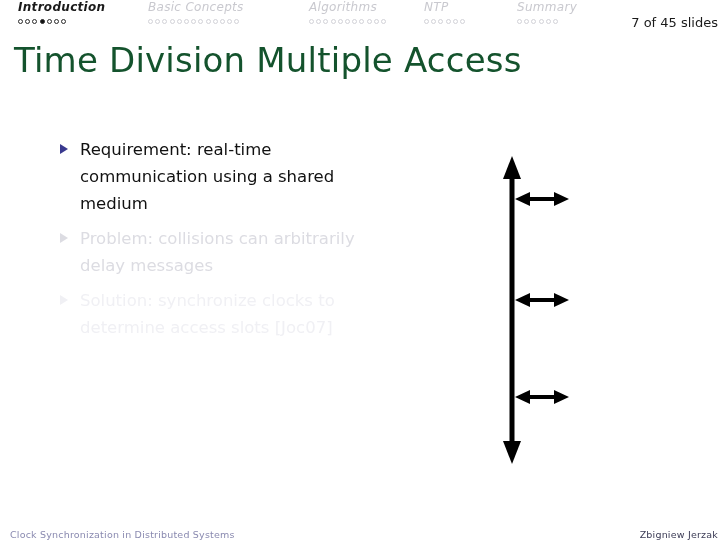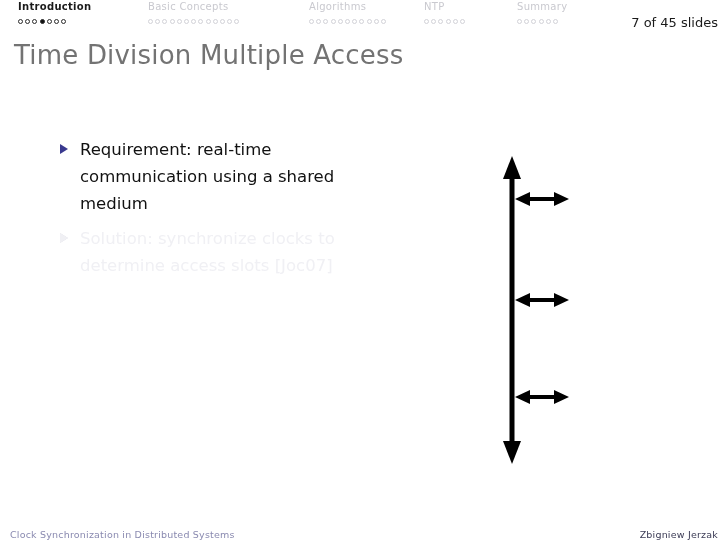--- a/index.html
+++ b/index.html
@@ -22,25 +22,26 @@
     left: 0;
     top: 0;
     width: 728px;
     height: 30px;
   }
   .nav-section {
     position: absolute;
     top: 1px;
   }
   .nav-label {
-    font-size: 10px;
+    font-size: 12px;
     letter-spacing: 0.3px;
     white-space: nowrap;
     line-height: 12px;
     color: #c9c9cf;
+    font-style: italic;
   }
   .nav-section.active .nav-label {
     color: #1a1a1a;
     font-weight: bold;
   }
   .nav-dots {
     margin-top: 2px;
     height: 12px;
     display: flex;
     align-items: center;
@@ -69,22 +70,22 @@
     color: #1a1a1a;
     line-height: 12px;
     white-space: nowrap;
   }
 
   
   .slide-title {
     position: absolute;
     left: 14px;
     top: 40px;
-    font-size: 26px;
-    color: #737373;
+    font-size: 34px;
+    color: #14532d;
     letter-spacing: 0.2px;
     white-space: nowrap;
   }
 
   
   .content {
     position: absolute;
     left: 58px;
     top: 136px;
     width: 400px;
@@ -236,20 +237,21 @@
 
 <div class="slide-title">Time Division Multiple Access</div>
 
 <div class="content">
   <div class="bullet">
     <span class="tri"></span>
     <span>Requirement: real-time communication using a shared medium</span>
   </div>
   <div class="bullet dim1">
     <span class="tri"></span>
+    <span>Problem: collisions can arbitrarily delay messages</span>
   </div>
   <div class="bullet dim2">
     <span class="tri"></span>
     <span>Solution: synchronize clocks to determine access slots [Joc07]</span>
   </div>
 </div>
 
 <div class="diagram">
   <svg width="250" height="320" viewBox="0 0 250 320">
 

